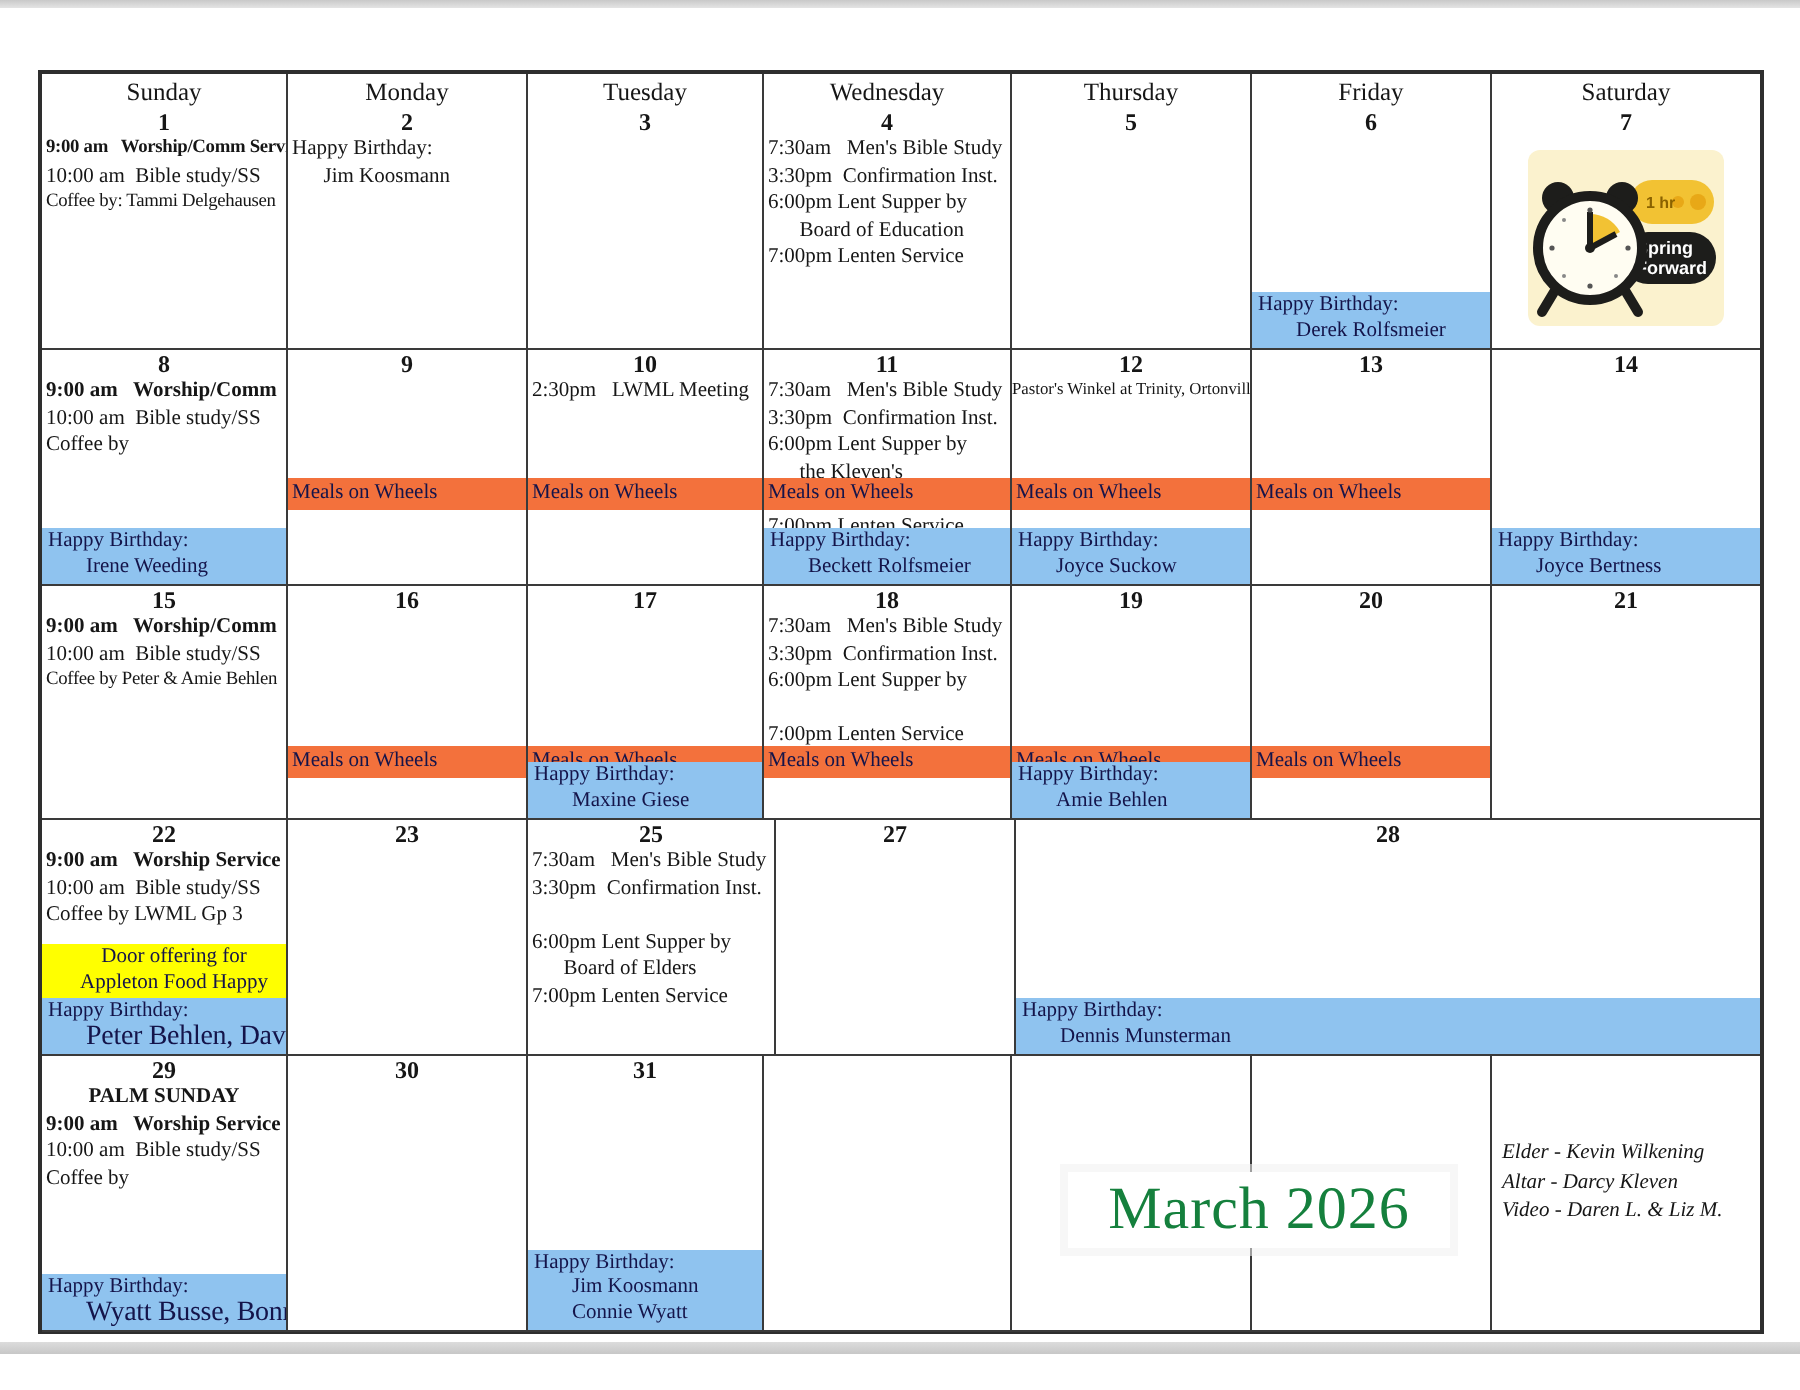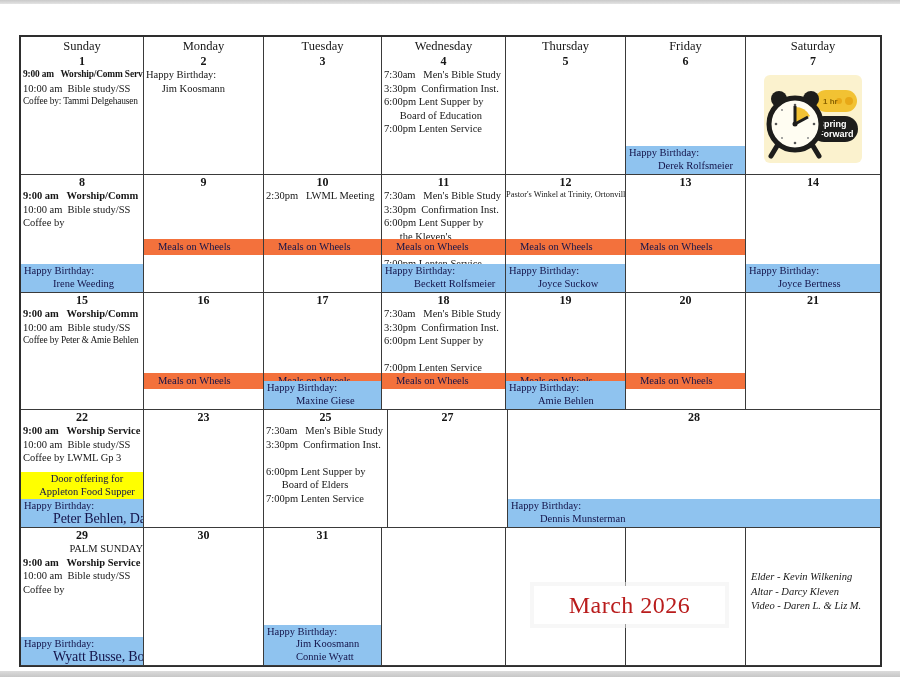--- a/index.html
+++ b/index.html
@@ -24,42 +24,42 @@
   .w5{height:137px;}
   .cell{position:relative;border-right:1px solid #3a3a3a;overflow:hidden;box-sizing:border-box;}
   .cell:last-child{border-right:none;}
   .c0{width:123px;}.c1{width:120px;}.c2{width:118px;}.c3{width:124px;}
   .c4{width:120px;}.c5{width:120px;}.c6{flex:1;}
   .dayname{font-size:12.5px;text-align:center;line-height:16px;padding-top:1px;}
   .date{font-size:12px;font-weight:bold;text-align:center;line-height:14px;}
   .event{font-size:10.5px;line-height:13.5px;padding-left:2px;white-space:pre;}
   .event.bold{font-weight:bold;}
   .event.fit{font-size:9.4px;letter-spacing:-0.15px;}
-  .event.center{text-align:right;padding-left:0;font-weight:normal;}
+  .event.center{text-align:center;padding-left:0;font-weight:bold;}
   .note{font-size:8.4px;text-align:center;line-height:11px;white-space:nowrap;}
   .meals{
     position:absolute;left:0;right:0;height:16px;background:#f3713c;
-    font-size:10.5px;line-height:16px;padding-left:14px;color:#14144a;
+    font-size:10.5px;line-height:16px;padding-left:2px;color:#14144a;
   }
   .w2 .meals{top:64px;}
   .w3 .meals{top:80px;}
   .bstack{position:absolute;bottom:0;left:0;right:0;}
   .birthday{background:#8fc3ef;padding:1px 0 2px;color:#14144a;}
   .offering{background:#ffff00;padding:1px 0;color:#14144a;}
   .bline{font-size:10.5px;line-height:12.5px;padding-left:3px;white-space:pre;}
-  .bline.ind{padding-left:32px;}
+  .bline.ind{padding-left:22px;}
   .bline.fit{font-size:14px;letter-spacing:-0.15px;}
   .offering .bline{text-align:center;padding-left:10px;}
   .credits{margin-top:42px;font-style:italic;font-size:10.5px;line-height:14.5px;padding-left:5px;}
   .credit-line{white-space:pre;}
   
   .march-overlay{
     position:absolute;left:513px;top:549px;width:191px;height:38px;background:#fff;
     display:flex;align-items:center;justify-content:center;
-    font-size:24px;letter-spacing:0.5px;color:#b91c1c;
+    font-size:30px;letter-spacing:0.5px;color:#15803d;
     box-shadow:0 0 0 4px rgba(240,240,240,.55);
   }
   
   .spring{width:100px;height:90px;margin:6px auto 0;}
 </style>
 </head>
 <body>
 
 <div class="scan-strip top"></div>
 <div class="scan-strip bottom"></div>
@@ -250,21 +250,21 @@
     </div>
     <div class="week w4">
       <div class="cell c0">
         <div class="date">22</div>
         <div class="event bold">9:00 am   Worship Service</div>
         <div class="event">10:00 am  Bible study/SS</div>
         <div class="event">Coffee by LWML Gp 3</div>
         <div class="bstack">
           <div class="offering">
             <div class="bline">Door offering for</div>
-            <div class="bline">Appleton Food Supper</div>
+            <div class="bline">Appleton Food Happy</div>
           </div>
           <div class="birthday">
             <div class="bline">Happy Birthday:</div>
             <div class="bline ind fit">Peter Behlen, David Tosel</div>
           </div>
         </div>
       </div>
       <div class="cell c1">
         <div class="date">23</div>
       </div>

